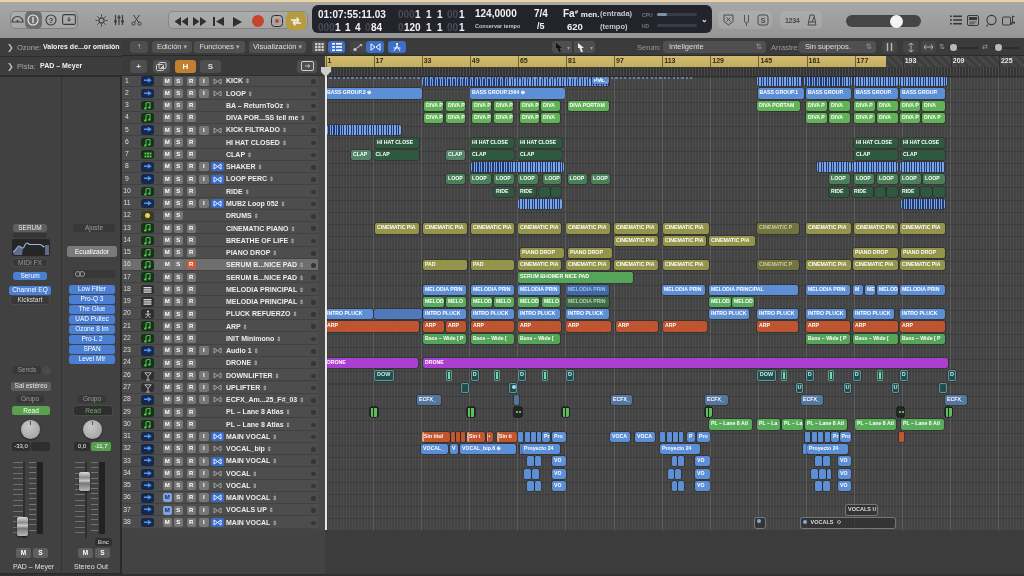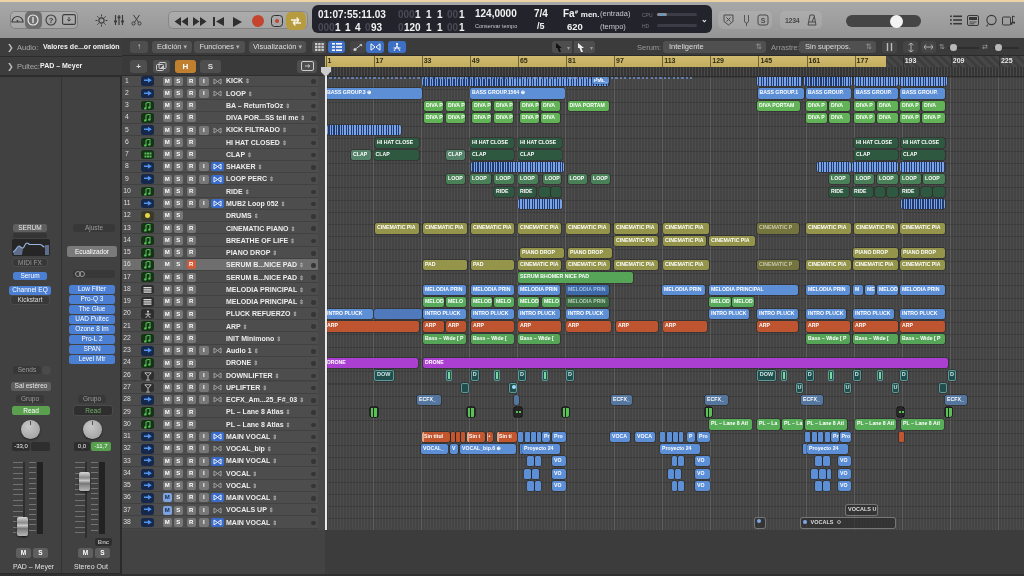--- a/index.html
+++ b/index.html
@@ -4,21 +4,21 @@
 svg{display:block}
 .menu svg,.hbtn svg,.flex svg,.ic svg{margin-left:auto;margin-right:auto}
 .ic svg{margin-top:1px}.flex svg{margin-top:1px}
 html,body{width:1024px;height:576px;overflow:hidden;background:#434343;font-family:"Liberation Sans",sans-serif;-webkit-font-smoothing:antialiased}
 .abs{position:absolute}
 #top{position:absolute;left:0;top:0;width:1024px;height:2px;background:#ecd3a4}
 #tbar{position:absolute;left:0;top:2px;width:1024px;height:36px;background:linear-gradient(#a8a8a8,#959595)}
 .tbtn{position:absolute;top:9px;height:18px;border-radius:5px;color:#3c3c3c;text-align:center}
 #lcd{position:absolute;left:312px;top:5px;width:400px;height:28px;background:#23232b;border-radius:6px;color:#fff;overflow:hidden}
 .lcdt{position:absolute;font-weight:bold;color:#f2f2f4;white-space:nowrap}
-.lcds{position:absolute;color:#c8c8d0;font-weight:normal;white-space:nowrap}
+.lcds{position:absolute;color:#c8c8d0;font-weight:bold;white-space:nowrap}
 #row2{position:absolute;left:0;top:38px;width:1024px;height:18px;background:#3b3b3b;border-bottom:1px solid #2a2a2a}
 .menu{position:absolute;top:3px;height:12px;background:#505050;border-radius:3px;color:#dedede;font-size:7.5px;line-height:12px;text-align:center;white-space:nowrap}
 .mlab{position:absolute;top:5px;color:#9a9a9a;font-size:7.5px;white-space:nowrap}
 .bluebtn{background:#3d6fc4!important}
 #insp{position:absolute;left:0;top:38px;width:122px;height:538px;background:#414141}
 #insp .hdr{position:absolute;left:0;width:122px;height:19px;background:#3d3d3d;border-bottom:1px solid #2c2c2c;color:#fff;white-space:nowrap;overflow:hidden}
 .chev{color:#b0b0b0;font-size:7px}
 #thead{position:absolute;left:122px;top:56px;width:203px;height:20px;background:#3a3a3a;border-bottom:1px solid #2e2e2e;z-index:6}
 .hbtn{position:absolute;top:3.5px;height:13px;background:#4e4e4e;border-radius:3px;color:#ddd;font-size:8px;font-weight:bold;line-height:13px;text-align:center}
 #tracks{position:absolute;left:122px;top:76px;width:203px;height:454px;background:#474747}
@@ -242,21 +242,21 @@
     </div>
   </div>
 <div id="lcd">
     <div class="lcdt" style="left:6px;top:4px;font-size:10px">01:07:55:11.03</div>
 <div class="lcdt" style="left:6px;top:17px;font-size:10px">
       <span style="position:absolute;left:0px;color:#4b4b57">000</span>
       <span style="position:absolute;left:17px">1</span>
       <span style="position:absolute;left:27px">1</span>
       <span style="position:absolute;left:37px">4</span>
       <span style="position:absolute;left:47px;color:#4b4b57">0</span>
-      <span style="position:absolute;left:53px">93</span>
+      <span style="position:absolute;left:53px">84</span>
     </div>
 <div class="lcdt" style="left:86px;top:4px;font-size:10px">
       <span style="position:absolute;left:0px;color:#4b4b57">000</span>
       <span style="position:absolute;left:17px">1</span>
       <span style="position:absolute;left:28px">1</span>
       <span style="position:absolute;left:39px">1</span>
       <span style="position:absolute;left:49px;color:#4b4b57">00</span>
       <span style="position:absolute;left:61px">1</span>
     </div>
 <div class="lcdt" style="left:86px;top:17px;font-size:10px">
@@ -367,26 +367,26 @@
 <div class="abs" style="left:939px;top:5px;color:#999;font-size:7px">⇅</div>
 <div style="position:absolute;left:948px;top:8.5px;width:31px;height:2px;background:#2d2d2d;border-radius:1px"></div>
 <div style="position:absolute;left:950px;top:6px;width:6.5px;height:6.5px;border-radius:50%;background:#b8b8b8"></div>
 <div class="abs" style="left:982px;top:5px;color:#999;font-size:7px">⇄</div>
 <div style="position:absolute;left:993px;top:8.5px;width:26px;height:2px;background:#2d2d2d;border-radius:1px"></div>
 <div style="position:absolute;left:995px;top:6px;width:6.5px;height:6.5px;border-radius:50%;background:#b8b8b8"></div>
   </div>
 <div id="insp">
     <div class="hdr" style="top:0">
       <span style="position:absolute;left:7px;top:5px;color:#bbb;font-size:8px">❯</span>
-      <span style="position:absolute;left:17px;top:4.5px;color:#a8a8a8;font-size:7.5px">Audio:</span>
+      <span style="position:absolute;left:17px;top:4.5px;color:#a8a8a8;font-size:7.5px">Ozone:</span>
       <span style="position:absolute;left:43px;top:4.5px;color:#f2f2f2;font-size:7px;font-weight:bold">Valores de...or omisión</span>
     </div>
 <div class="hdr" style="top:19px">
       <span style="position:absolute;left:7px;top:5px;color:#bbb;font-size:8px">❯</span>
-      <span style="position:absolute;left:17px;top:4.5px;color:#a8a8a8;font-size:7.5px">Pultec:</span>
+      <span style="position:absolute;left:17px;top:4.5px;color:#a8a8a8;font-size:7.5px">Pista:</span>
       <span style="position:absolute;left:40px;top:4.5px;color:#f2f2f2;font-size:7px;font-weight:bold">PAD – Meyer</span>
     </div>
 <div class="abs" style="left:0;top:38px;width:122px;height:500px;background:#414141;border-top:1px solid #2c2c2c">
 <div class="abs" style="left:61px;top:0;width:1px;height:500px;background:#333"></div>
 <div class="abs" style="left:120px;top:0;width:2px;height:500px;background:#2a2a2a"></div>
 <div class="abs" style="left:13px;top:146.5px;width:34px;height:8.5px;background:#5f5f5f;border-radius:2.5px;color:#e8e8e8;font-size:6.5px;text-align:center;line-height:8.5px">SERUM BH...</div>
 <div class="abs" style="left:13px;top:156.0px;width:34px;height:5px;background:#353535;border-radius:2px"></div>
 <div class="abs" style="left:12px;top:162.0px;width:38px;height:17px;background:#262626;border-radius:2px">
         <svg width="38" height="17" viewBox="0 0 38 17">
           <path d="M1 13c3-1 4-6 6-6 1.5 0 1.5 2 4 2 1 0 2-5 4-5 1.5 0 1.5 1.5 3 1.5h10c2 0 2.5 2 4.5 2.5" fill="none" stroke="#9ab4e0" stroke-width="1.2"></path>

